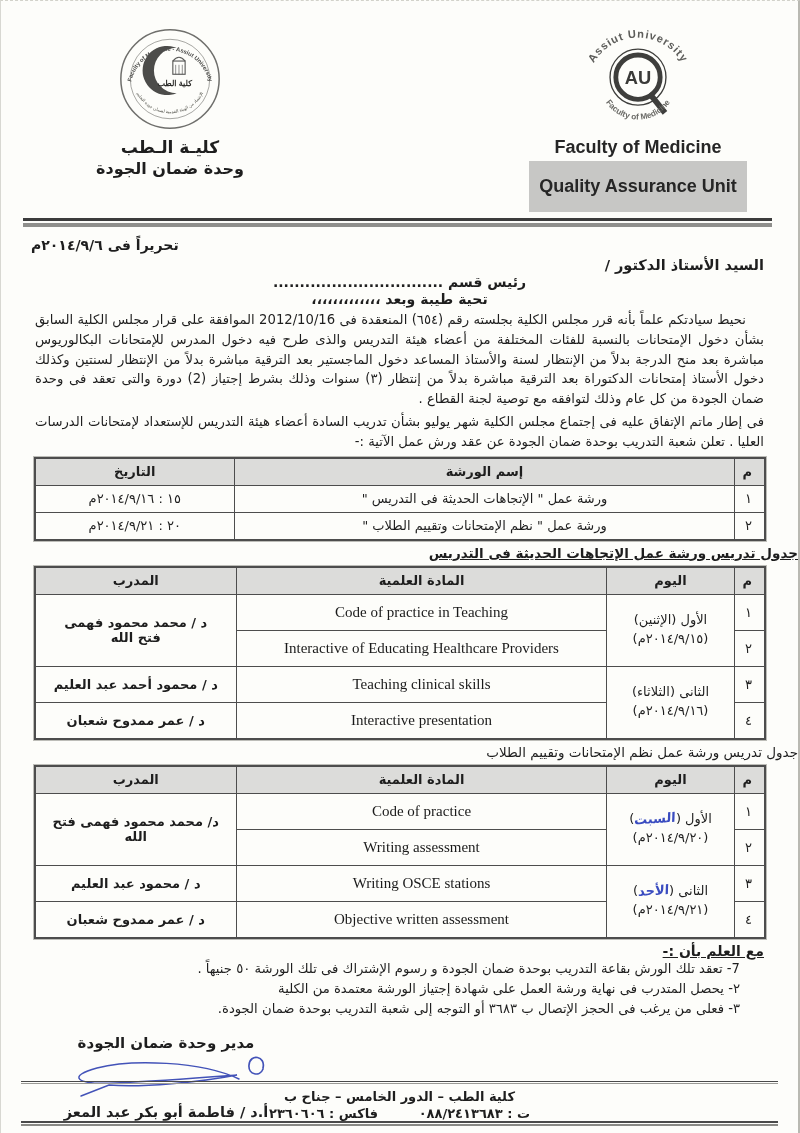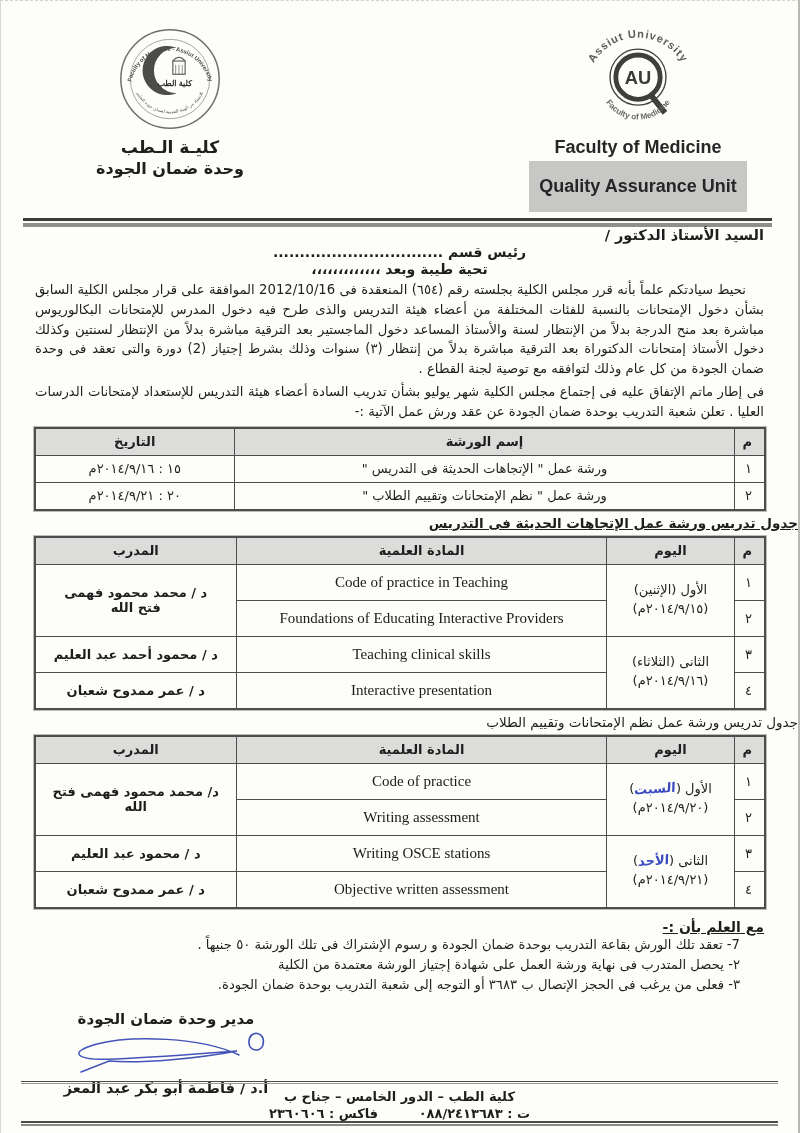--- a/index.html
+++ b/index.html
@@ -45,21 +45,21 @@
   .ttopic{width:370px;}
   .topic{font-family:"Liberation Serif",serif;font-size:15px;color:#1a1a1a;}
   .trainer{font-weight:bold;font-size:13px;text-align:center;}
   .daycell div{line-height:1.45;}
   .sch td{height:31px;}
   .hand{color:#3a4cc0;font-weight:bold;display:inline-block;transform:rotate(-4deg) skewX(-6deg);}
   .tbl-caption{text-align:right;font-size:13.5px;font-weight:bold;margin-top:4px;}
   .tbl-caption.u{text-decoration:underline;}
   .tbl-caption.plain{font-weight:normal;}
   
-  .notes{margin-top:10px;}
+  .notes{margin-top:4px;}
   .notes-head{font-size:14px;font-weight:bold;text-decoration:underline;}
   .note-item{font-size:13.2px;line-height:1.55;padding-right:24px;}
   
   .sigblock{direction:rtl;width:330px;margin:14px 420px 0 0;text-align:center;}
   .sig-title{font-size:15px;font-weight:bold;letter-spacing:.5px;}
   .sig-name{font-size:14.5px;font-weight:bold;margin-top:-4px;}
   
   .footer{position:absolute;left:0;right:0;bottom:10px;}
   .frule{height:1px;background:#4a4a4a;box-shadow:0 2px 0 #9a9a96;margin:0 20px;}
   .frule.bottom{height:2px;box-shadow:0 3px 0 #8a8a86;}
@@ -121,20 +121,21 @@
           <textPath href="#auBot" startOffset="50%" text-anchor="middle">Faculty of Medicine</textPath>
         </text>
       </svg>
       <div class="en-title1">Faculty of Medicine</div>
       <div class="en-title2">Quality Assurance Unit</div>
     </div>
   </div>
 
   <div class="hrule"></div>
 
+  <div class="dateline">تحريراً فى ٢٠١٤/٩/٦م</div>
 
   <div class="content">
     <div class="salute-to">السيد الأستاذ الدكتور /</div>
     <div class="salute-center">رئيس قسم ................................</div>
     <div class="salute-center">تحية طيبة وبعد ،،،،،،،،،،،،،</div>
 
     <div class="bodytext first">نحيط سيادتكم علماً بأنه قرر مجلس الكلية بجلسته رقم (٦٥٤) المنعقدة فى 2012/10/16 الموافقة على قرار مجلس الكلية السابق بشأن دخول الإمتحانات بالنسبة للفئات المختلفة من أعضاء هيئة التدريس والذى طرح فيه دخول المدرس للإمتحانات البكالوريوس مباشرة بعد منح الدرجة بدلاً من الإنتظار لسنة والأستاذ المساعد دخول الماجستير بعد الترقية مباشرة بدلاً من الإنتظار لسنتين وكذلك دخول الأستاذ إمتحانات الدكتوراة بعد الترقية مباشرة بدلاً من إنتظار (٣) سنوات وذلك بشرط إجتياز (2) دورة والتى تعقد فى وحدة ضمان الجودة من كل عام وذلك لتوافقه مع توصية لجنة القطاع .</div>
     <div class="bodytext">فى إطار ماتم الإتفاق عليه فى إجتماع مجلس الكلية شهر يوليو  بشأن تدريب السادة أعضاء هيئة التدريس للإستعداد لإمتحانات الدرسات العليا . تعلن شعبة التدريب بوحدة ضمان الجودة عن عقد ورش عمل الآتية :-</div>
   </div>
 
@@ -183,21 +184,21 @@
       <td>١</td>
       <td rowspan="2" class="daycell">
         <div>الأول (الإثنين)</div>
         <div>(٢٠١٤/٩/١٥م)</div>
       </td>
       <td class="topic">Code of practice in Teaching</td>
       <td rowspan="2" class="trainer">د / محمد محمود فهمى فتح الله</td>
     </tr>
     <tr>
       <td>٢</td>
-      <td class="topic">Foundations of Educating Interactive Providers</td>
+      <td class="topic">Interactive of Educating Healthcare Providers</td>
     </tr>
     <tr>
       <td>٣</td>
       <td rowspan="2" class="daycell">
         <div>الثانى (الثلاثاء)</div>
         <div>(٢٠١٤/٩/١٦م)</div>
       </td>
       <td class="topic">Teaching clinical skills</td>
       <td class="trainer">د / محمود أحمد عبد العليم</td>
     </tr>

